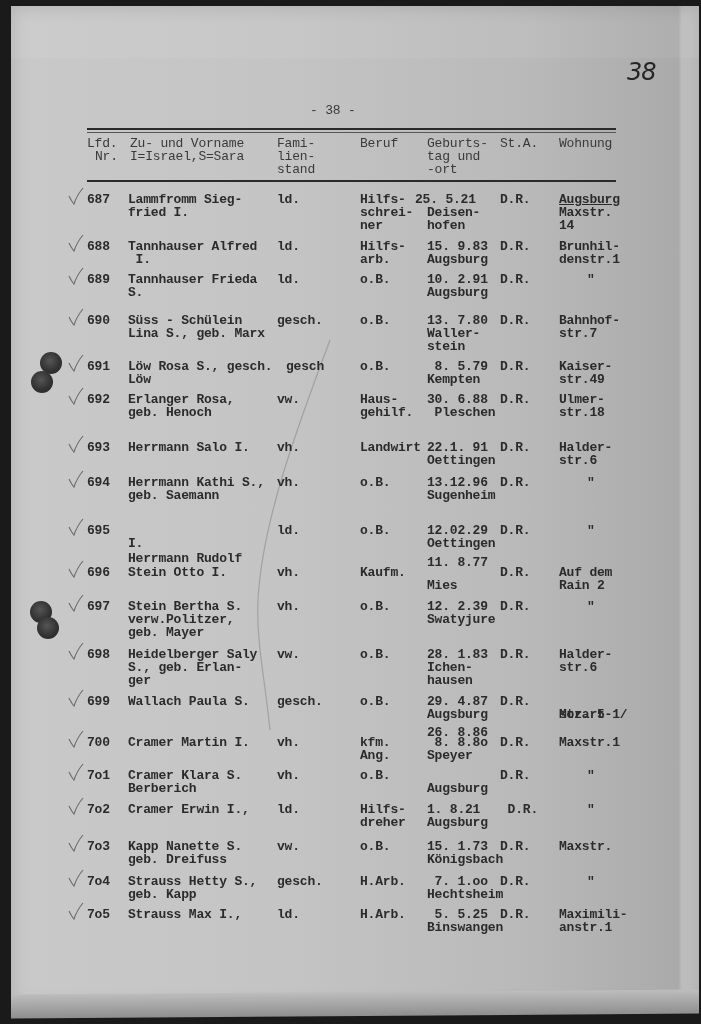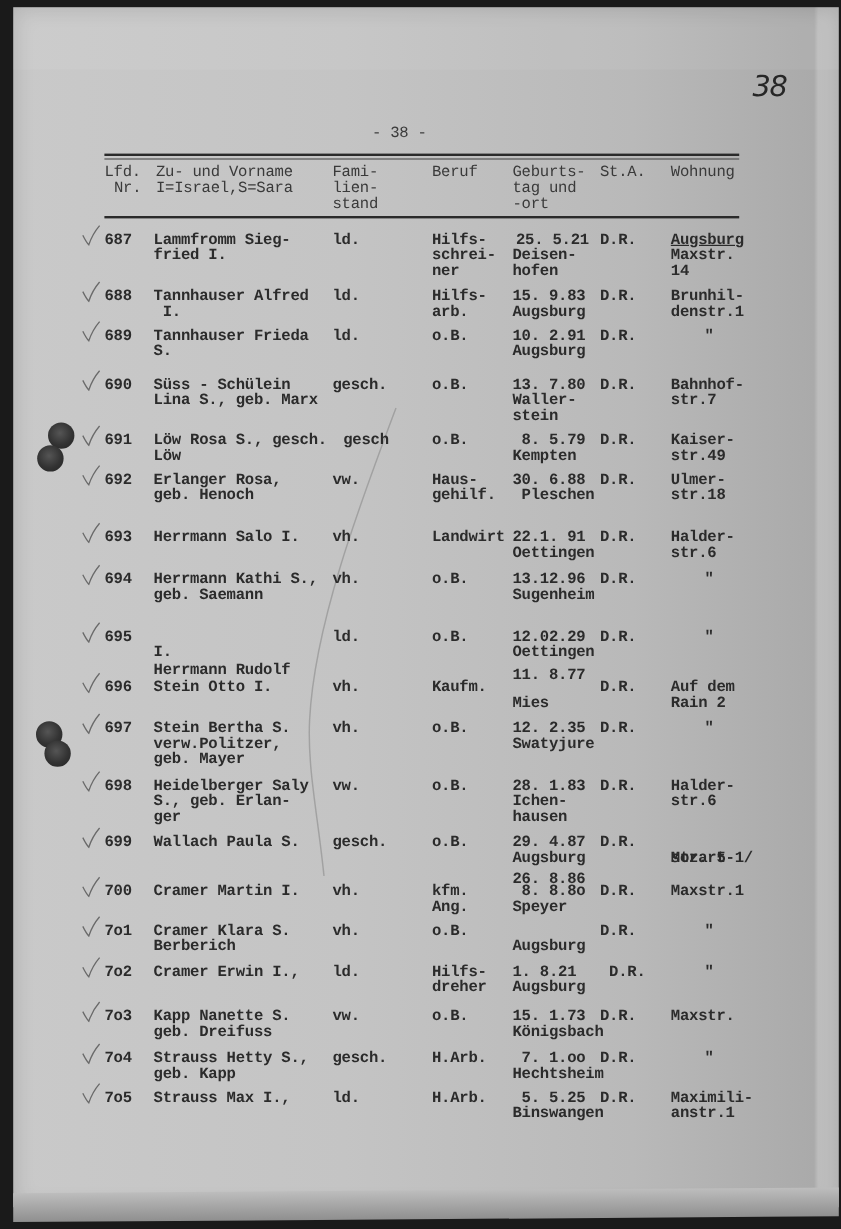--- a/index.html
+++ b/index.html
@@ -80,21 +80,21 @@
       <div class="check" style="left: 68px; top: 187px;"><svg viewBox="0 0 16 18">
           <path d="M1 9 Q4 15 6 17 Q9 8 15 1" stroke="#6a6a6a" stroke-width="1.1" fill="none"></path>
         </svg></div>
       <div class="abs tw" style="left: 87px; top: 193px;">687</div>
       <div class="abs tw" style="left: 128px; top: 193px;">Lammfromm Sieg-</div>
       <div class="abs tw" style="left: 128px; top: 206px;">fried I.</div>
       <div class="abs tw" style="left: 277px; top: 193px;">ld.</div>
       <div class="abs tw" style="left: 360px; top: 193px;">Hilfs-</div>
       <div class="abs tw" style="left: 360px; top: 206px;">schrei-</div>
       <div class="abs tw" style="left: 360px; top: 219px;">ner</div>
-      <div class="abs tw" style="left: 430px; top: 193px;">25. 5.21</div>
+      <div class="abs tw" style="left: 415px; top: 193px;">25. 5.21</div>
       <div class="abs tw" style="left: 427px; top: 206px;">Deisen-</div>
       <div class="abs tw" style="left: 427px; top: 219px;">hofen</div>
       <div class="abs tw" style="left: 500px; top: 193px;">D.R.</div>
       <div class="abs tw underline" style="left: 559px; top: 193px;">Augsburg</div>
       <div class="abs tw" style="left: 559px; top: 206px;">Maxstr.</div>
       <div class="abs tw" style="left: 559px; top: 219px;">14</div>
     </div>
     <div>
       <div class="check" style="left: 68px; top: 234px;"><svg viewBox="0 0 16 18">
           <path d="M1 9 Q4 15 6 17 Q9 8 15 1" stroke="#6a6a6a" stroke-width="1.1" fill="none"></path>
@@ -231,21 +231,21 @@
     <div>
       <div class="check" style="left: 68px; top: 594px;"><svg viewBox="0 0 16 18">
           <path d="M1 9 Q4 15 6 17 Q9 8 15 1" stroke="#6a6a6a" stroke-width="1.1" fill="none"></path>
         </svg></div>
       <div class="abs tw" style="left: 87px; top: 600px;">697</div>
       <div class="abs tw" style="left: 128px; top: 600px;">Stein Bertha S.</div>
       <div class="abs tw" style="left: 128px; top: 613px;">verw.Politzer,</div>
       <div class="abs tw" style="left: 128px; top: 626px;">geb. Mayer</div>
       <div class="abs tw" style="left: 277px; top: 600px;">vh.</div>
       <div class="abs tw" style="left: 360px; top: 600px;">o.B.</div>
-      <div class="abs tw" style="left: 427px; top: 600px;">12. 2.35</div>
+      <div class="abs tw" style="left: 427px; top: 600px;">12. 2.39</div>
       <div class="abs tw" style="left: 427px; top: 613px;">Swatyjure</div>
       <div class="abs tw" style="left: 500px; top: 600px;">D.R.</div>
       <div class="abs tw" style="left: 587px; top: 600px;">"</div>
     </div>
     <div>
       <div class="check" style="left: 68px; top: 642px;"><svg viewBox="0 0 16 18">
           <path d="M1 9 Q4 15 6 17 Q9 8 15 1" stroke="#6a6a6a" stroke-width="1.1" fill="none"></path>
         </svg></div>
       <div class="abs tw" style="left: 87px; top: 648px;">698</div>
       <div class="abs tw" style="left: 128px; top: 648px;">Heidelberger Saly</div>

